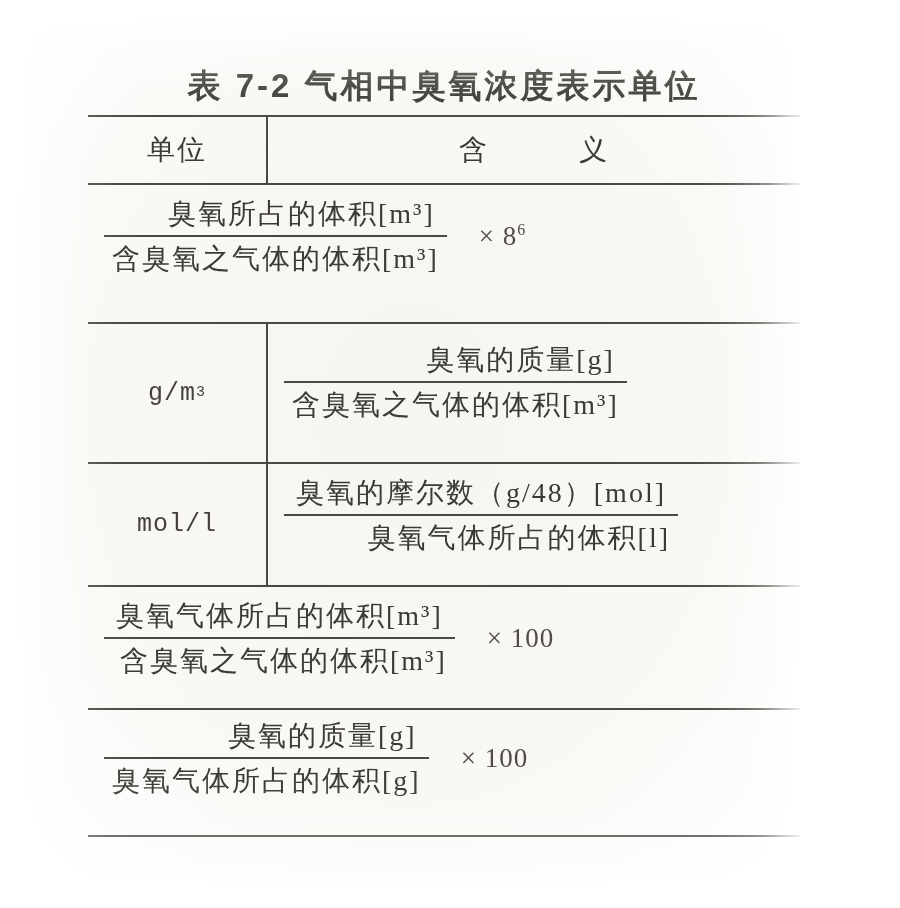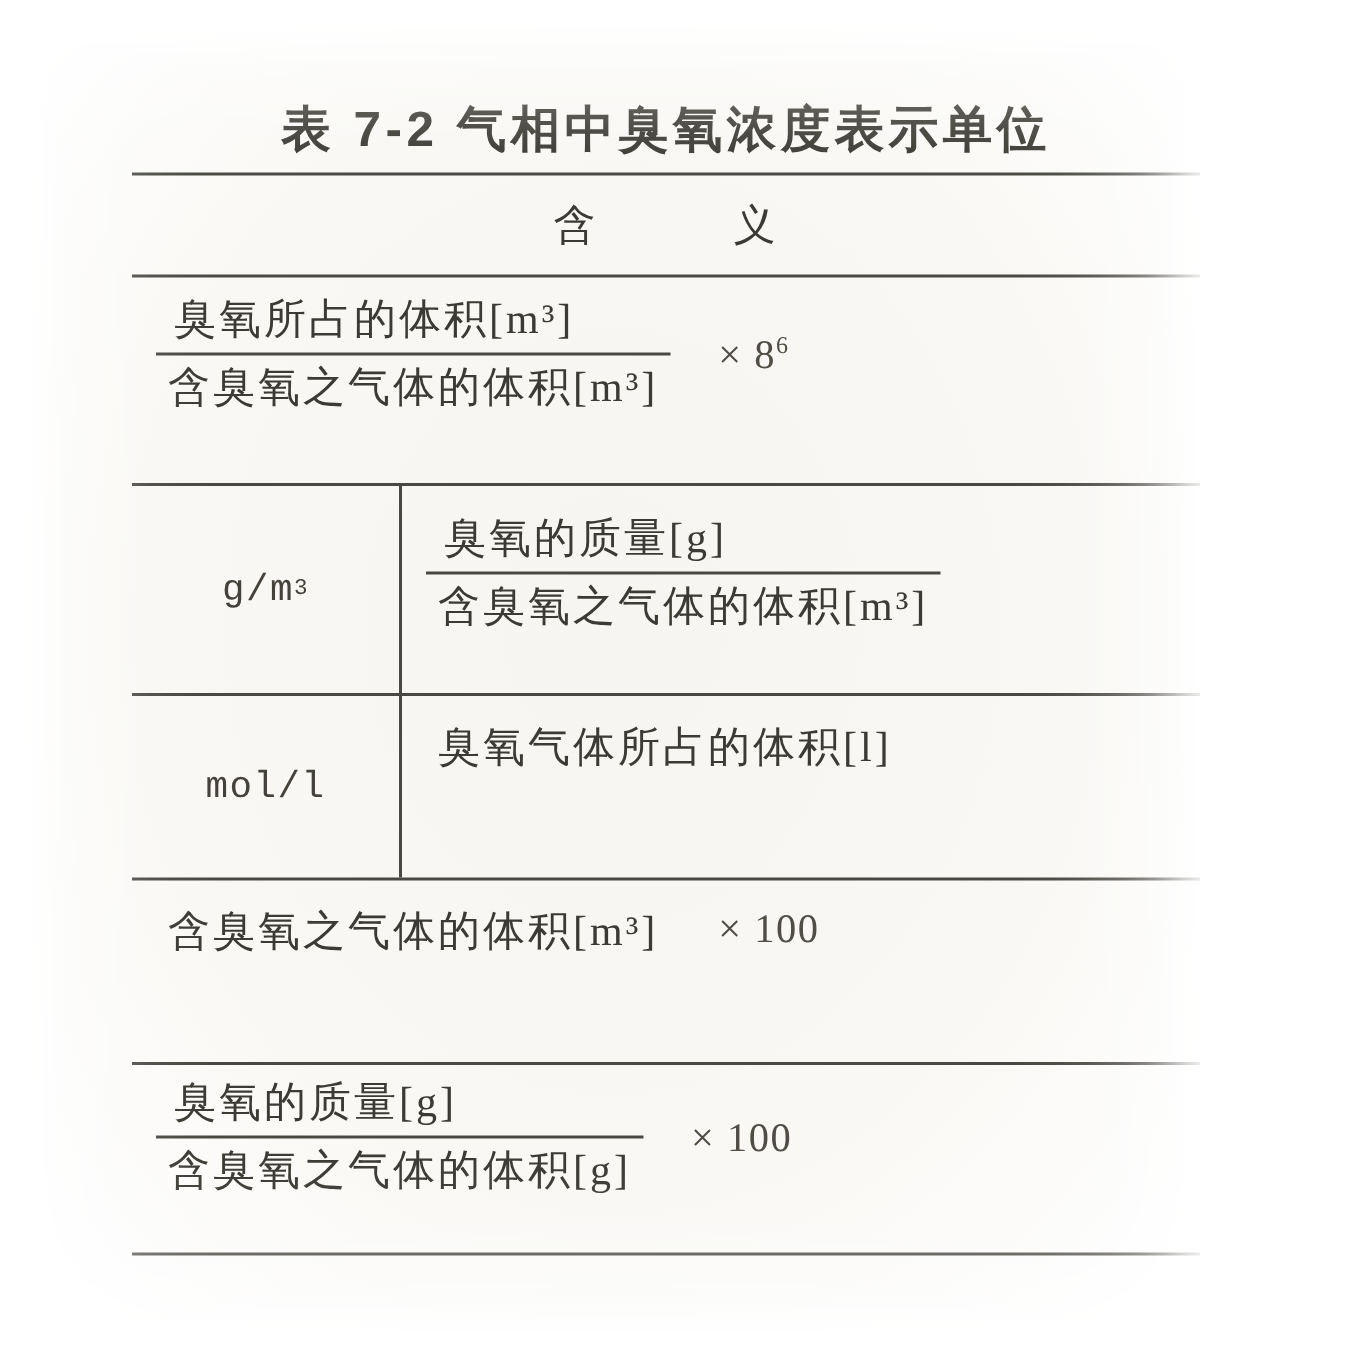--- a/index.html
+++ b/index.html
@@ -48,21 +48,21 @@
   .header-row{height:66px;}
   .header-unit{
     font-family:"Liberation Serif","DejaVu Serif",serif;
     font-size:28px;letter-spacing:2px;color:#3c3a34;
   }
   .header-meaning{
     flex:1;display:flex;align-items:center;justify-content:center;
     font-size:28px;letter-spacing:2px;color:#3c3a34;
     padding:16px;white-space:pre;
   }
-  .fraction{display:inline-block;text-align:left;font-family:Liberation Serif, serif;}
+  .fraction{display:inline-block;text-align:right;font-family:Liberation Serif, serif;}
   .numerator{
     font-size:28px;letter-spacing:2px;line-height:1.15;
     padding:0 12px 5px 12px;
     border-bottom:2px solid #4a4843;
     white-space:nowrap;
   }
   .denominator{
     font-size:28px;letter-spacing:2px;line-height:1.15;
     padding:6px 8px 0 8px;white-space:nowrap;
   }
@@ -81,20 +81,21 @@
 </head>
 <body>
 
 <div class="page">
 
   <div class="title">表 7-2  气相中臭氧浓度表示单位</div>
 
   <div class="table">
 
     <div class="row header-row">
+      <div class="unit-cell header-unit">单位</div>
       <div class="header-meaning">含　　　义</div>
     </div>
 
     <div class="row r1">
       <div class="meaning-cell">
         <div class="meaning-inner">
           <div class="fraction">
             <div class="numerator">臭氧所占的体积[m³]</div>
             <div class="denominator">含臭氧之气体的体积[m³]</div>
           </div>
@@ -120,44 +121,46 @@
     </div>
 
     <div class="row r3">
       <div class="unit-cell">
           <span>mol/l</span>
           <sup></sup>
         </div>
       <div class="meaning-cell">
         <div class="meaning-inner">
           <div class="fraction">
+            <div class="numerator">臭氧的摩尔数（g/48）[mol]</div>
             <div class="denominator">臭氧气体所占的体积[l]</div>
           </div>
           <div class="multiplier"><span></span><sup></sup></div>
         </div>
       </div>
     </div>
 
     <div class="row r4">
       <div class="meaning-cell">
         <div class="meaning-inner">
           <div class="fraction">
+            <div class="numerator">臭氧气体所占的体积[m³]</div>
             <div class="denominator">含臭氧之气体的体积[m³]</div>
           </div>
           <div class="multiplier"><span>× 100</span><sup></sup></div>
         </div>
       </div>
     </div>
 
     <div class="row r5">
       <div class="meaning-cell">
         <div class="meaning-inner">
           <div class="fraction">
             <div class="numerator">臭氧的质量[g]</div>
-            <div class="denominator">含臭氧之气体的体积[g]</div>
+            <div class="denominator">臭氧气体所占的体积[g]</div>
           </div>
           <div class="multiplier"><span>× 100</span><sup></sup></div>
         </div>
       </div>
     </div>
 
   </div>
 
   <div class="vignette"></div>
 </div>

